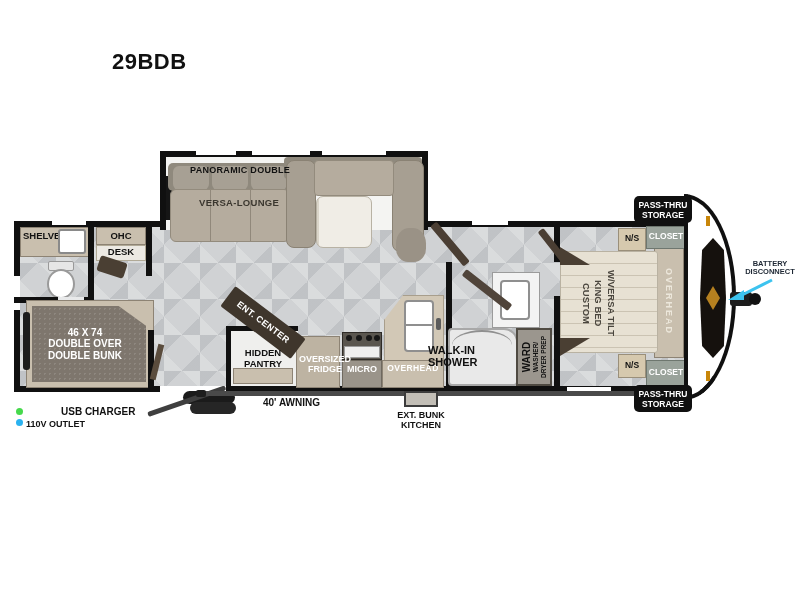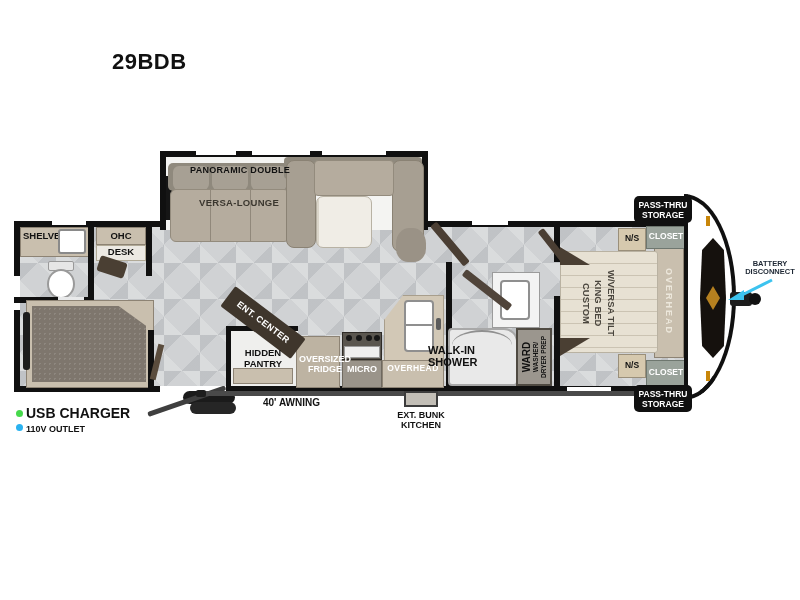--- a/index.html
+++ b/index.html
@@ -73,20 +73,23 @@
   <div class="abs lbl ctr" style="left:96px;top:229px;width:50px;height:14px;font-size:9.5px;">OHC</div>
   <div class="abs lbl ctr" style="left:96px;top:246px;width:50px;height:13px;font-size:9.5px;">DESK</div>
   <div class="abs" style="left:98px;top:259px;width:28px;height:16px;background:#4a3f33;border-radius:3px;transform:rotate(18deg);"></div>
   <div class="abs wall" style="left:146px;top:221px;width:6px;height:55px;"></div>
 
   <div class="abs cab" style="left:26px;top:300px;width:128px;height:88px;"></div>
   <div class="abs" style="left:32px;top:306px;width:114px;height:76px;background:#7e766d;
               background-image:radial-gradient(rgba(255,255,255,.12) 1px, transparent 1px);background-size:5px 5px;
               clip-path:polygon(0 0, 76% 0, 100% 26%, 100% 100%, 0 100%);"></div>
   <div class="abs" style="left:23px;top:312px;width:7px;height:58px;background:#1d1d1d;border-radius:3px;"></div>
+  <div class="abs lbl ctr" style="left:32px;top:322px;width:106px;height:44px;font-size:10px;color:#fff;">46 X 74
+DOUBLE OVER
+DOUBLE BUNK</div>
 
   <div class="abs wall" style="left:148px;top:330px;width:6px;height:60px;"></div>
   <div class="abs" style="left:154px;top:344px;width:6px;height:36px;background:#5a4c3d;transform:rotate(14deg);"></div>
 
   <div class="abs" style="left:160px;top:386px;width:66px;height:6px;background:#fff;"></div>
   <div class="abs" style="left:183px;top:391px;width:52px;height:13px;background:#1b1b1b;border-radius:7px;"></div>
   <div class="abs" style="left:190px;top:402px;width:46px;height:12px;background:#262626;border-radius:7px;"></div>
   <div class="abs" style="left:148px;top:412px;width:82px;height:5px;background:#3f3f3f;border-radius:2px;transform:rotate(-19deg);transform-origin:left center;"></div>
 
   <div class="abs" style="left:219px;top:310px;width:88px;height:25px;background:#3f362c;transform:rotate(37deg);border-radius:2px;z-index:4;"></div>
@@ -197,21 +200,21 @@
   <div class="abs" style="left:672px;top:390px;width:10px;height:7px;background:#1d1d1d;border-radius:2px;"></div>
   <div class="abs lbl" style="left:263px;top:397px;font-size:10px;">40' AWNING</div>
 
   <div class="abs" style="left:404px;top:391px;width:34px;height:16px;background:#c2beb6;border:2px solid #3c3c3c;box-sizing:border-box;"></div>
   <div class="abs lbl ctr" style="left:390px;top:409px;width:62px;height:22px;font-size:9px;">EXT. BUNK
 KITCHEN</div>
 
   <div class="abs" style="left:16px;top:406px;">
     <div style="display:flex;align-items:center;gap:3px;">
       <span style="width:7px;height:7px;border-radius:50%;background:#46d94c;display:inline-block;"></span>
-      <span class="lbl" style="font-size:14px;">USB CHARGER</span>
+      <span class="lbl" style="font-size:10px;margin-left:35px;">USB CHARGER</span>
     </div>
     <div style="display:flex;align-items:flex-start;gap:3px;margin-top:2px;">
       <span style="width:7px;height:7px;border-radius:50%;background:#2ab2f0;display:inline-block;"></span>
       <span class="lbl" style="font-size:9px;">110V OUTLET</span>
     </div>
   </div>
 
 </div>
 
 </body></html>

